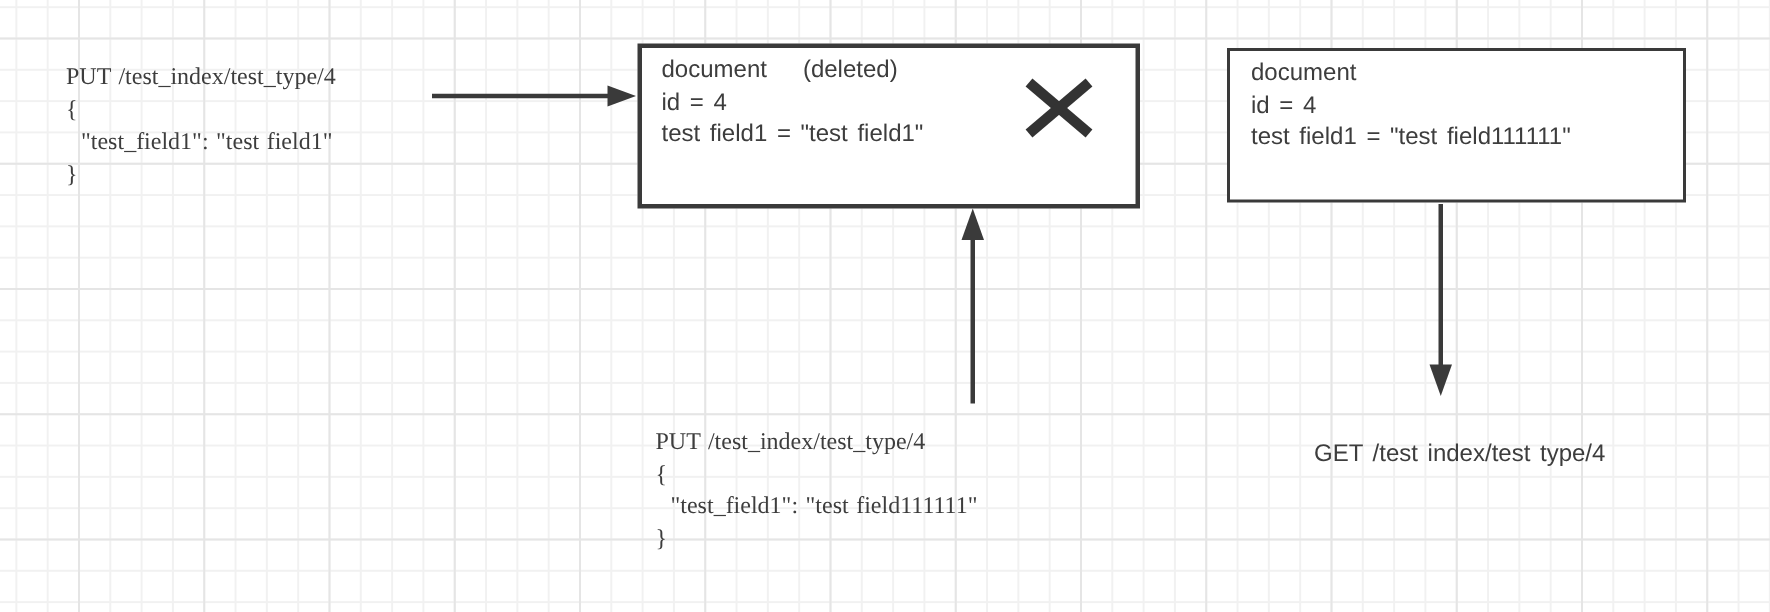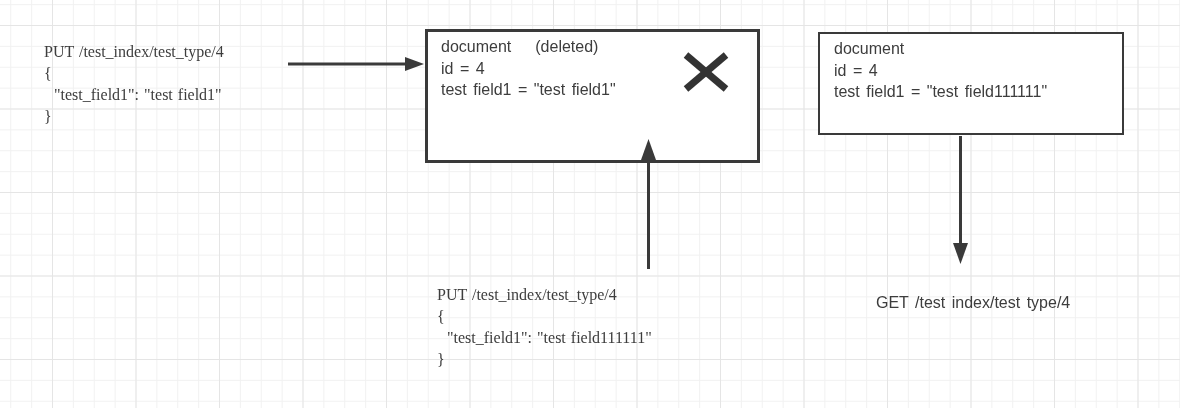--- a/index.html
+++ b/index.html
@@ -67,21 +67,21 @@
 
 <div class="canvas">
 
   <pre class="code-block" style="left:28px; top:25px;"><div>PUT /test_index/test_type/4</div><div>{</div><div>  "test_field1": "test field1"</div><div>}</div></pre>
 
   <svg class="arrow-svg" style="left:288px; top:55px;" width="136" height="18">
     <line x1="0" y1="9" x2="119" y2="9" stroke="#3a3a3a" stroke-width="3"></line>
     <polygon points="117,2 136,9 117,16" fill="#3a3a3a"></polygon>
   </svg>
 
-  <div class="doc-box" style="left:425px; top:29px; width:335px; height:134px;">
+  <div class="doc-box" style="left:425px; top:29px; width:335px; height:110px;">
     <div class="box-text">
       <div class="row"><span>document</span><span class="deleted-label">(deleted)</span></div>
       <div>id = 4</div>
       <div>test field1 = "test field1"</div>
     </div>
     <div class="x-icon-wrap">
       <svg width="46" height="40" viewBox="0 0 46 40">
         <line x1="3" y1="3" x2="43" y2="37" stroke="#333333" stroke-width="7"></line>
         <line x1="43" y1="3" x2="3" y2="37" stroke="#333333" stroke-width="7"></line>
       </svg>

